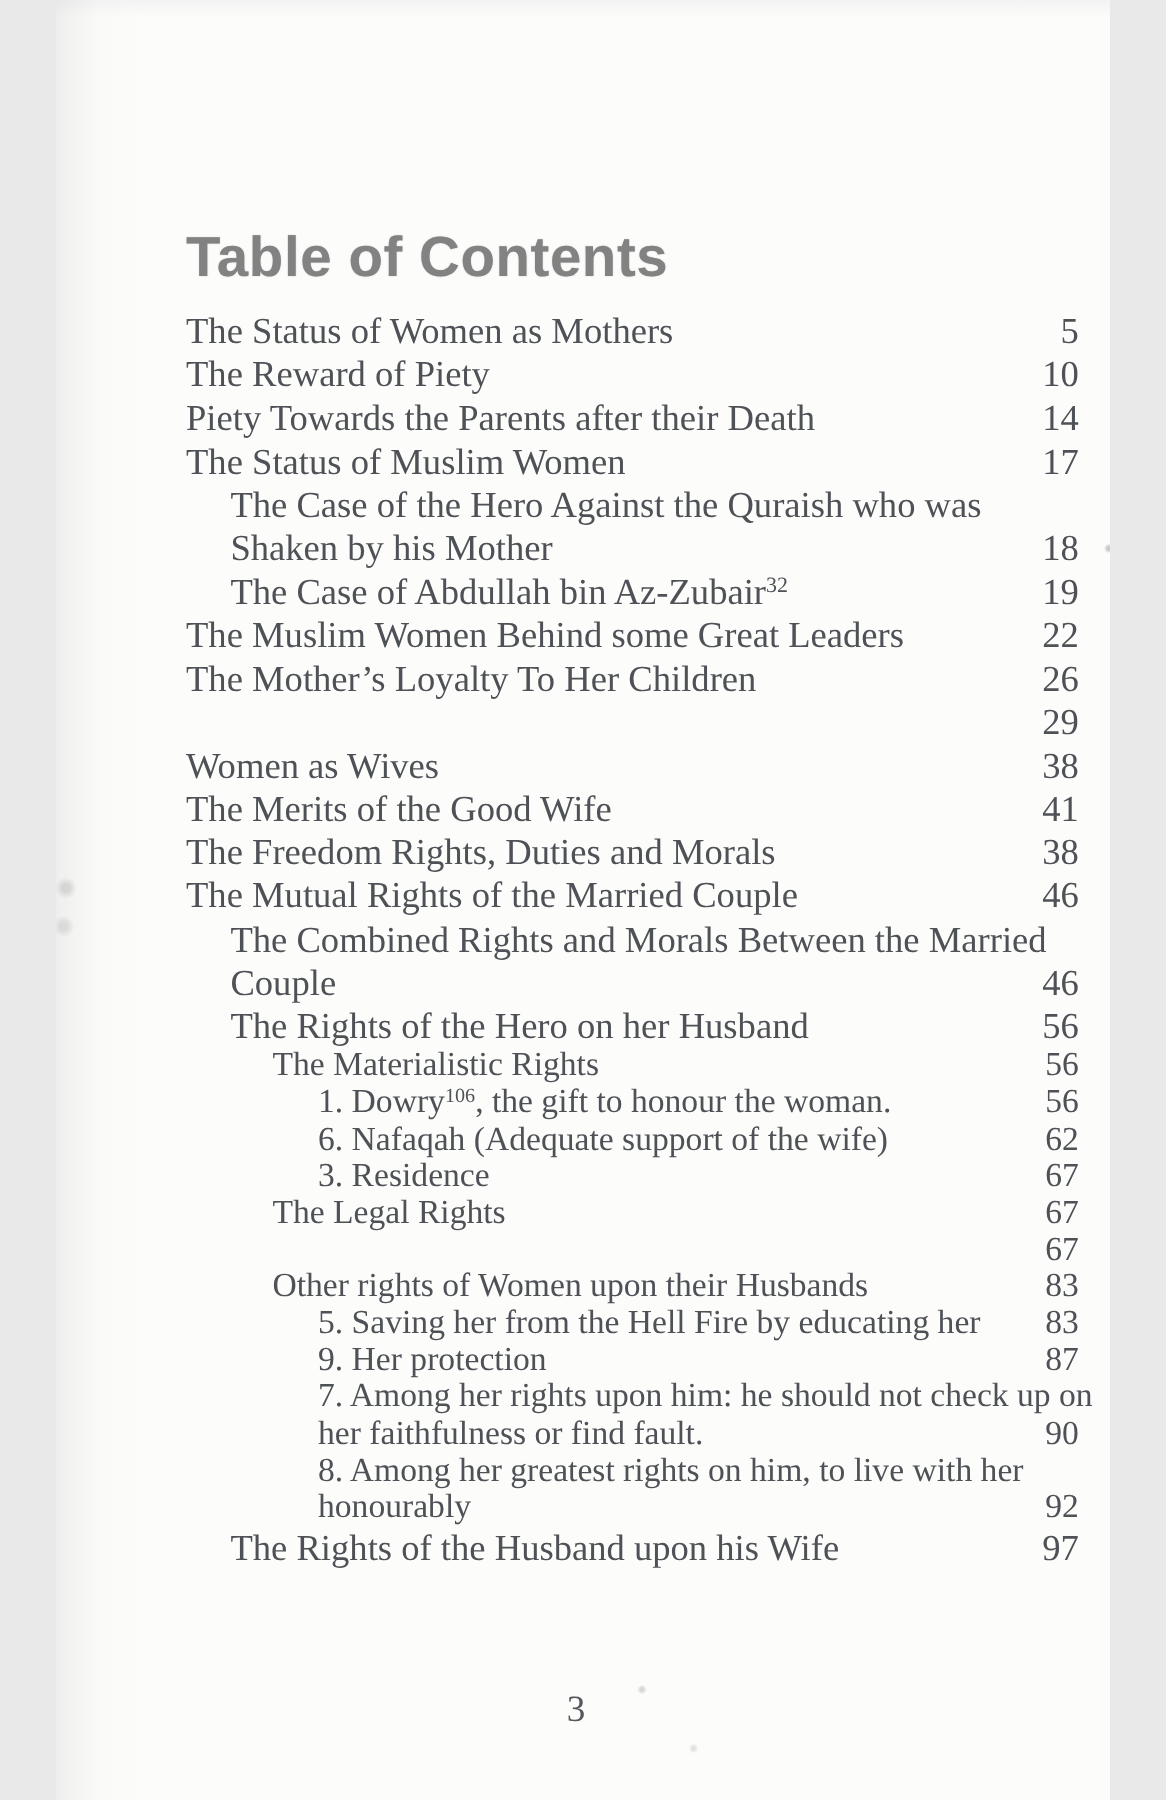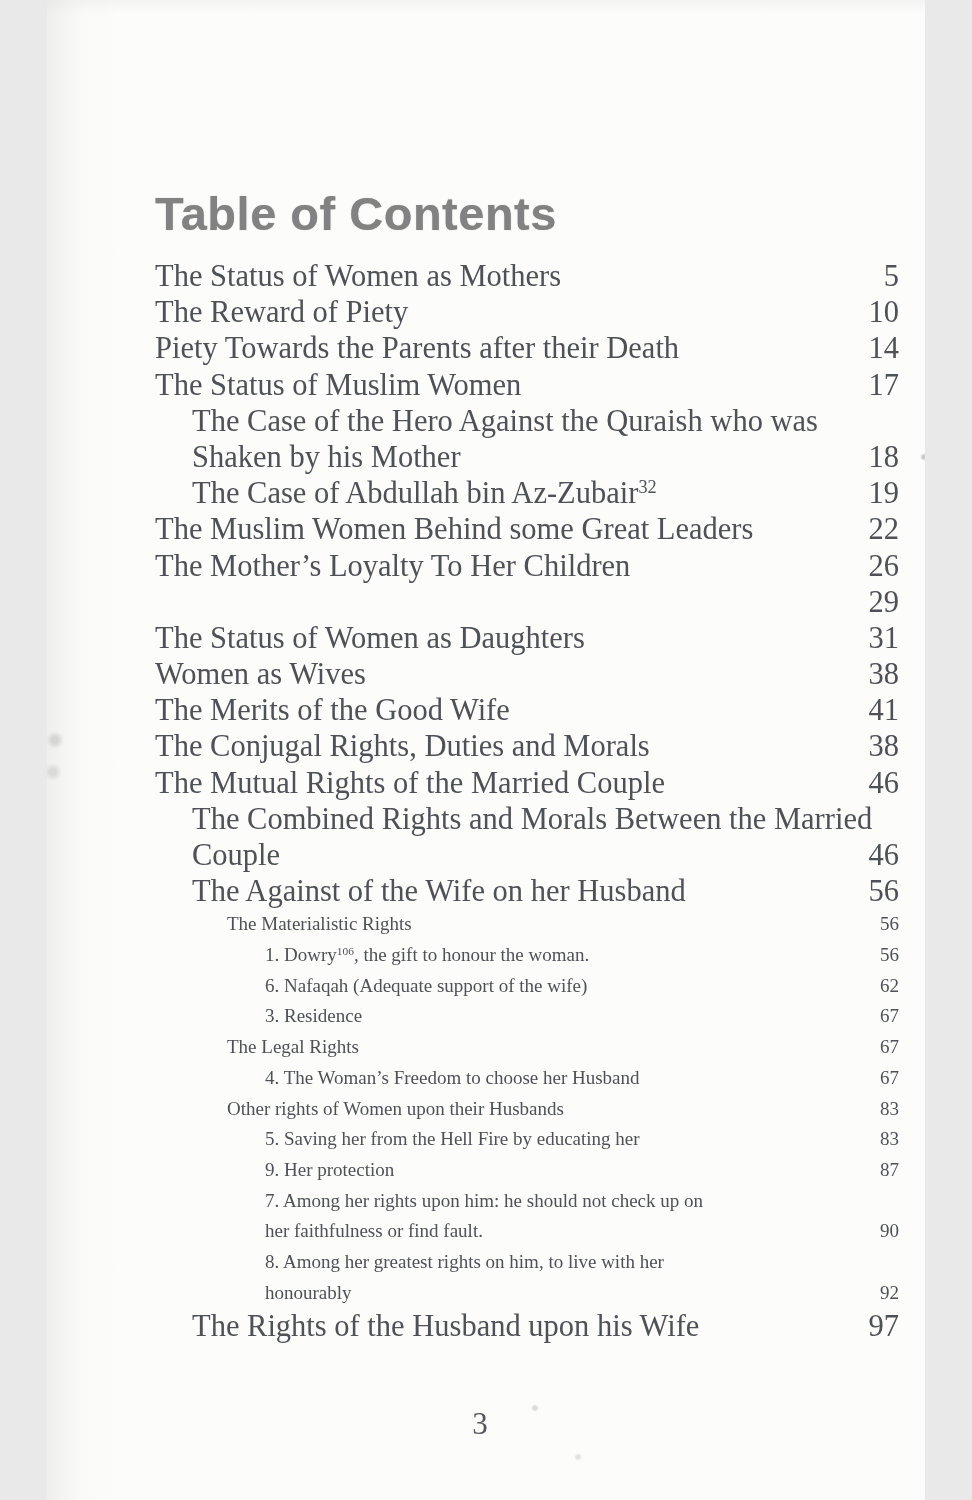--- a/index.html
+++ b/index.html
@@ -29,21 +29,21 @@
     color:#828282;
     letter-spacing:.5px;
     text-shadow:0 0 1px rgba(120,120,120,.55);
     white-space:nowrap;
   }
   #toc{
     position:absolute;left:108px;top:258px;width:744px;
   }
   .toc-row{position:relative;white-space:nowrap;}
   .toc-row.lv0,.toc-row.lv1{font-size:30.5px;height:36.2px;line-height:36.2px;}
-  .toc-row.lv2,.toc-row.lv3{font-size:19px;height:30.7px;line-height:30.7px;}
+  .toc-row.lv2,.toc-row.lv3{font-size:28px;height:30.7px;line-height:30.7px;}
   .toc-row.lv1 .toc-text{padding-left:37px;}
   .toc-row.lv2 .toc-text{padding-left:72px;}
   .toc-row.lv3 .toc-text{padding-left:110px;}
   .toc-text{display:inline-block;}
   .toc-text sup{font-size:60%;line-height:0;vertical-align:baseline;position:relative;top:-0.55em;}
   .toc-page{
     position:absolute;right:0;top:0;
     text-align:right;
   }
   #footer-page-number{
@@ -63,34 +63,33 @@
       <div class="toc-row lv0"><span class="toc-text">The Status of Women as Mothers</span><span class="toc-page">5</span></div>
       <div class="toc-row lv0"><span class="toc-text">The Reward of Piety</span><span class="toc-page">10</span></div>
       <div class="toc-row lv0"><span class="toc-text">Piety Towards the Parents after their Death</span><span class="toc-page">14</span></div>
       <div class="toc-row lv0"><span class="toc-text">The Status of Muslim Women</span><span class="toc-page">17</span></div>
       <div class="toc-row lv1"><span class="toc-text">The Case of the Hero Against the Quraish who was</span></div>
       <div class="toc-row lv1"><span class="toc-text">Shaken by his Mother</span><span class="toc-page">18</span></div>
       <div class="toc-row lv1"><span class="toc-text">The Case of Abdullah bin Az-Zubair<sup>32</sup></span><span class="toc-page">19</span></div>
       <div class="toc-row lv0"><span class="toc-text">The Muslim Women Behind some Great Leaders</span><span class="toc-page">22</span></div>
       <div class="toc-row lv0"><span class="toc-text">The Mother’s Loyalty To Her Children</span><span class="toc-page">26</span></div>
       <div class="toc-row lv0"><span class="toc-page">29</span></div>
-      <div class="toc-row lv0"><span class="toc-text">The Status of Women as Daughters</span><span class="toc-page">31</span></div>
       <div class="toc-row lv0"><span class="toc-text">Women as Wives</span><span class="toc-page">38</span></div>
       <div class="toc-row lv0"><span class="toc-text">The Merits of the Good Wife</span><span class="toc-page">41</span></div>
-      <div class="toc-row lv0"><span class="toc-text">The Conjugal Rights, Duties and Morals</span><span class="toc-page">38</span></div>
+      <div class="toc-row lv0"><span class="toc-text">The Freedom Rights, Duties and Morals</span><span class="toc-page">38</span></div>
       <div class="toc-row lv0"><span class="toc-text">The Mutual Rights of the Married Couple</span><span class="toc-page">46</span></div>
       <div class="toc-row lv1"><span class="toc-text">The Combined Rights and Morals Between the Married</span></div>
       <div class="toc-row lv1"><span class="toc-text">Couple</span><span class="toc-page">46</span></div>
-      <div class="toc-row lv1"><span class="toc-text">The Against of the Wife on her Husband</span><span class="toc-page">56</span></div>
+      <div class="toc-row lv1"><span class="toc-text">The Rights of the Hero on her Husband</span><span class="toc-page">56</span></div>
       <div class="toc-row lv2"><span class="toc-text">The Materialistic Rights</span><span class="toc-page">56</span></div>
       <div class="toc-row lv3"><span class="toc-text">1. Dowry<sup>106</sup>, the gift to honour the woman.</span><span class="toc-page">56</span></div>
       <div class="toc-row lv3"><span class="toc-text">6. Nafaqah (Adequate support of the wife)</span><span class="toc-page">62</span></div>
       <div class="toc-row lv3"><span class="toc-text">3. Residence</span><span class="toc-page">67</span></div>
       <div class="toc-row lv2"><span class="toc-text">The Legal Rights</span><span class="toc-page">67</span></div>
-      <div class="toc-row lv3"><span class="toc-text">4. The Woman’s Freedom to choose her Husband</span><span class="toc-page">67</span></div>
+      <div class="toc-row lv3"><span class="toc-page">67</span></div>
       <div class="toc-row lv2"><span class="toc-text">Other rights of Women upon their Husbands</span><span class="toc-page">83</span></div>
       <div class="toc-row lv3"><span class="toc-text">5. Saving her from the Hell Fire by educating her</span><span class="toc-page">83</span></div>
       <div class="toc-row lv3"><span class="toc-text">9. Her protection</span><span class="toc-page">87</span></div>
       <div class="toc-row lv3"><span class="toc-text">7. Among her rights upon him: he should not check up on</span></div>
       <div class="toc-row lv3"><span class="toc-text">her faithfulness or find fault.</span><span class="toc-page">90</span></div>
       <div class="toc-row lv3"><span class="toc-text">8. Among her greatest rights on him, to live with her</span></div>
       <div class="toc-row lv3"><span class="toc-text">honourably</span><span class="toc-page">92</span></div>
       <div class="toc-row lv1"><span class="toc-text">The Rights of the Husband upon his Wife</span><span class="toc-page">97</span></div>
     </div>
 

